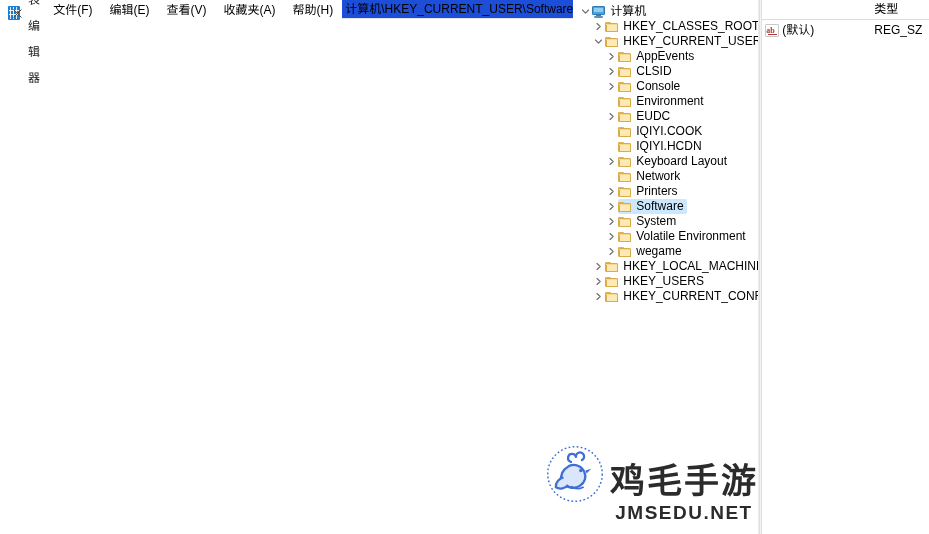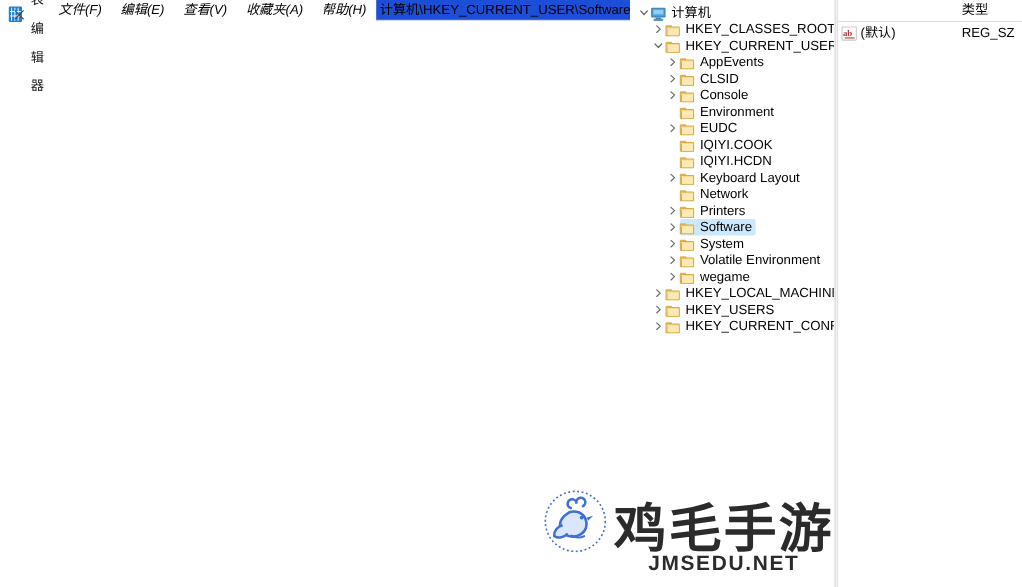--- a/index.html
+++ b/index.html
@@ -90,23 +90,23 @@
     cursor: default;
   }
   .win-btn svg { display: block; }
 
   
   #menu-bar {
     height: 21px;
     min-height: 21px;
     background: #ffffff;
     display: flex;
+    align-items: center;
     padding-left: 5px;
     user-select: none;
-    font-style: italic;
   }
   .menu-item {
     font-size: 12px;
     color: #000000;
     padding: 2px 9px 2px 8px;
     line-height: 15px;
     cursor: default;
     white-space: nowrap;
   }
 
@@ -170,21 +170,21 @@
     min-width: 13px;
     height: 15px;
     display: flex;
     align-items: center;
     justify-content: center;
     flex: 0 0 auto;
   }
   .tree-row .chev svg { display: block; }
   .tree-label-wrap {
     display: inline-flex;
-    align-items: flex-end;
+    align-items: center;
     padding: 0 3px 0 0;
     height: 15px;
     border-radius: 2px;
   }
   .tree-row.selected .tree-label-wrap {
     background: #cce8ff;
   }
   .tree-row .tlabel {
     font-size: 12px;
     color: #000000;
@@ -365,21 +365,21 @@
     height: 58px;
     margin-right: 6px;
     flex: 0 0 auto;
   }
   #wm-textblock {
     display: flex;
     flex-direction: column;
     justify-content: center;
   }
   #wm-cn {
-    font-size: 48px;
+    font-size: 35px;
     font-weight: bold;
     color: #2b2b2b;
     line-height: 42px;
     letter-spacing: 2px;
     font-family: "DejaVu Sans", sans-serif;
     margin-top: 36px;
   }
   #wm-en {
     font-size: 19px;
     font-weight: bold;

